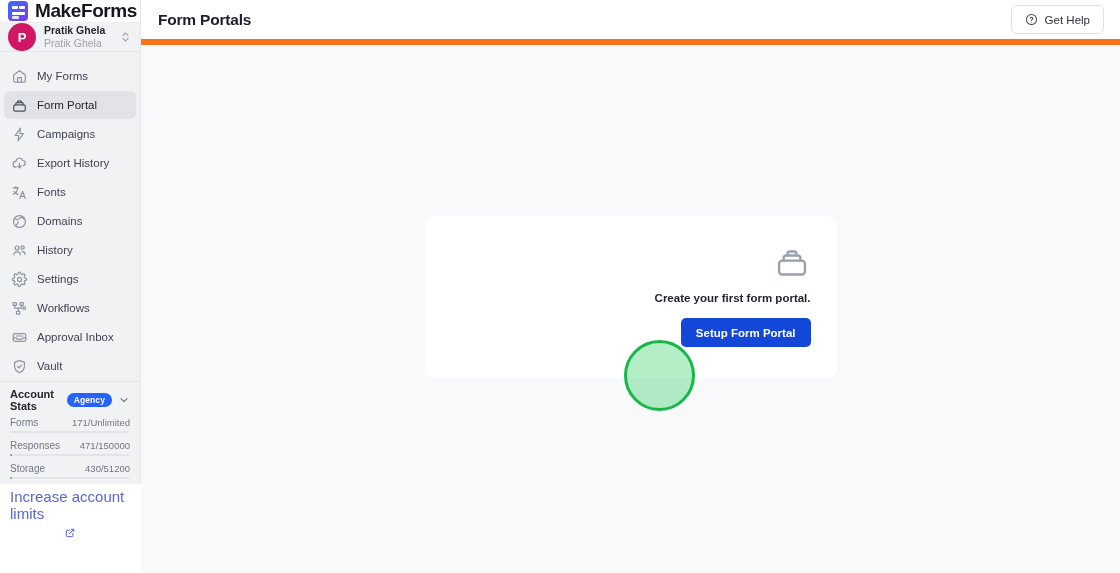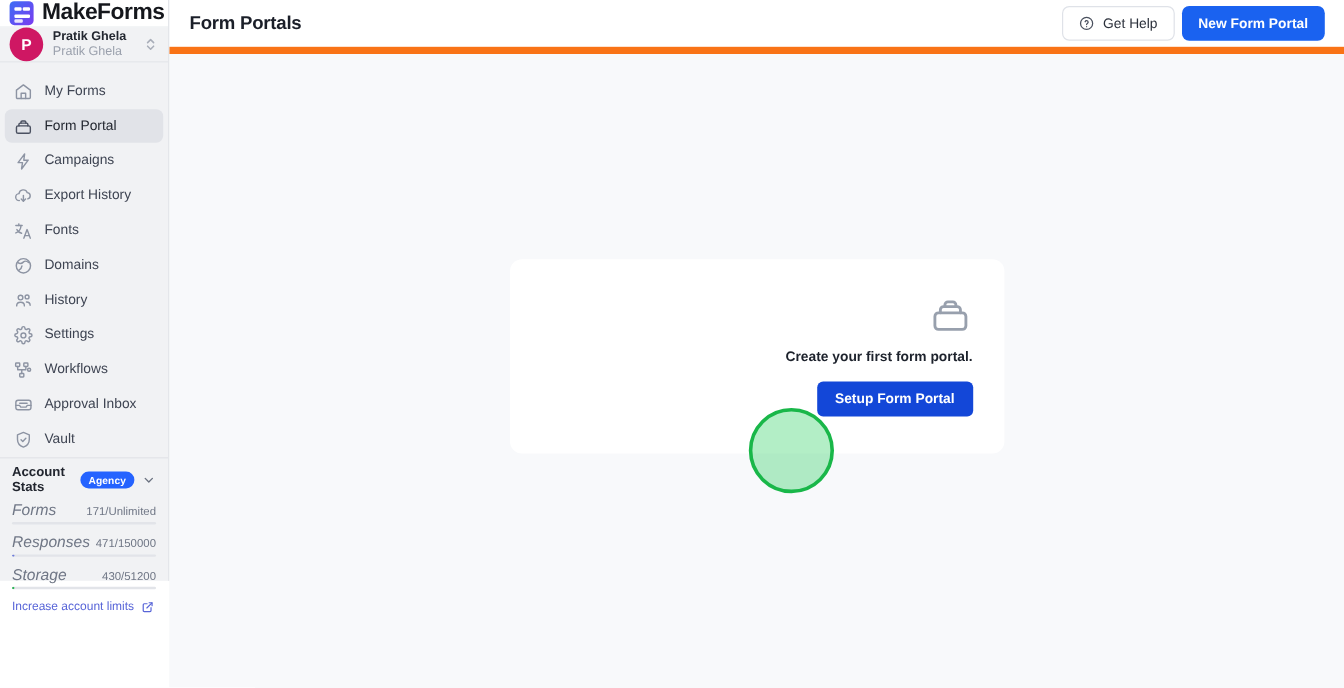--- a/index.html
+++ b/index.html
@@ -83,28 +83,28 @@
   }
   .stats-head { display: flex; align-items: center; gap: 6px; height: 20px; }
   .stats-title { font-size: 11px; font-weight: 700; color: #22262f; }
   .badge {
     background: #2563ff; color: #fff; font-size: 8.5px; font-weight: 600;
     border-radius: 9px; padding: 2px 7px; letter-spacing: .1px;
   }
   .stats-caret { margin-left: auto; color: #6b7280; display:flex; }
   .stat-row { margin-top: 7px; }
   .stat-line { display: flex; align-items: baseline; }
-  .stat-name { font-size: 13px; color: #6f7685; font-style: italic; }
+  .stat-name { font-size: 10px; color: #6f7685; }
   .stat-val { margin-left: auto; font-size: 9.5px; color: #6f7685; }
   .bar { height: 2px; background: #e2e4e9; border-radius: 2px; margin-top: 3px; position: relative; overflow: hidden; }
   .bar > span { position: absolute; left: 0; top: 0; bottom: 0; border-radius: 2px; }
   .limits-link {
     display: flex; align-items: center; gap: 6px;
-    font-size: 10px; color: #5865d8; font-weight: 500;
-    margin-top: 9px; cursor: pointer;
+    font-size: 15px; color: #5865d8; font-weight: 500;
+    margin-top: 9px; cursor: pointer; flex-direction: column;
   }
   .limits-link .ext { display: flex; color: #5865d8; }
 
   
   .main { flex: 1; display: flex; flex-direction: column; background: #f8f9fb; }
   .topbar {
     height: 45px; background: #ffffff; border-bottom: 6px solid #f97316;
     display: flex; align-items: center; padding: 0 16px 0 17px; flex: none;
   }
   .page-title { font-size: 15.5px; font-weight: 700; color: #1b1f29; letter-spacing: -0.2px; }
@@ -366,21 +366,20 @@
         <button class="btn-ghost">
           <span class="ico">
             <svg width="13" height="13" viewBox="0 0 16 16" fill="none" stroke="currentColor" stroke-width="1.3" stroke-linecap="round" stroke-linejoin="round">
               <circle cx="8" cy="8" r="6.2"></circle>
               <path d="M6.5 6.3a1.6 1.6 0 0 1 3.1.5c0 1.1-1.6 1.5-1.6 2.4"></path>
               <path d="M8 11.4h.01"></path>
             </svg>
           </span>
           <span>Get Help</span>
         </button>
-        <button class="btn-primary">New Form Portal</button>
       </div>
     </header>
 
     <div class="content">
       <div class="empty-card">
 
         <span class="empty-icon">
           <svg width="38" height="38" viewBox="0 0 20 20" fill="none" stroke="currentColor" stroke-width="1.25" stroke-linecap="round" stroke-linejoin="round">
             <rect x="3.2" y="9.3" width="13.6" height="7.3" rx="1.6"></rect>
             <path d="M5.6 9.3V8a1.4 1.4 0 0 1 1.4-1.4h6a1.4 1.4 0 0 1 1.4 1.4v1.3"></path>

